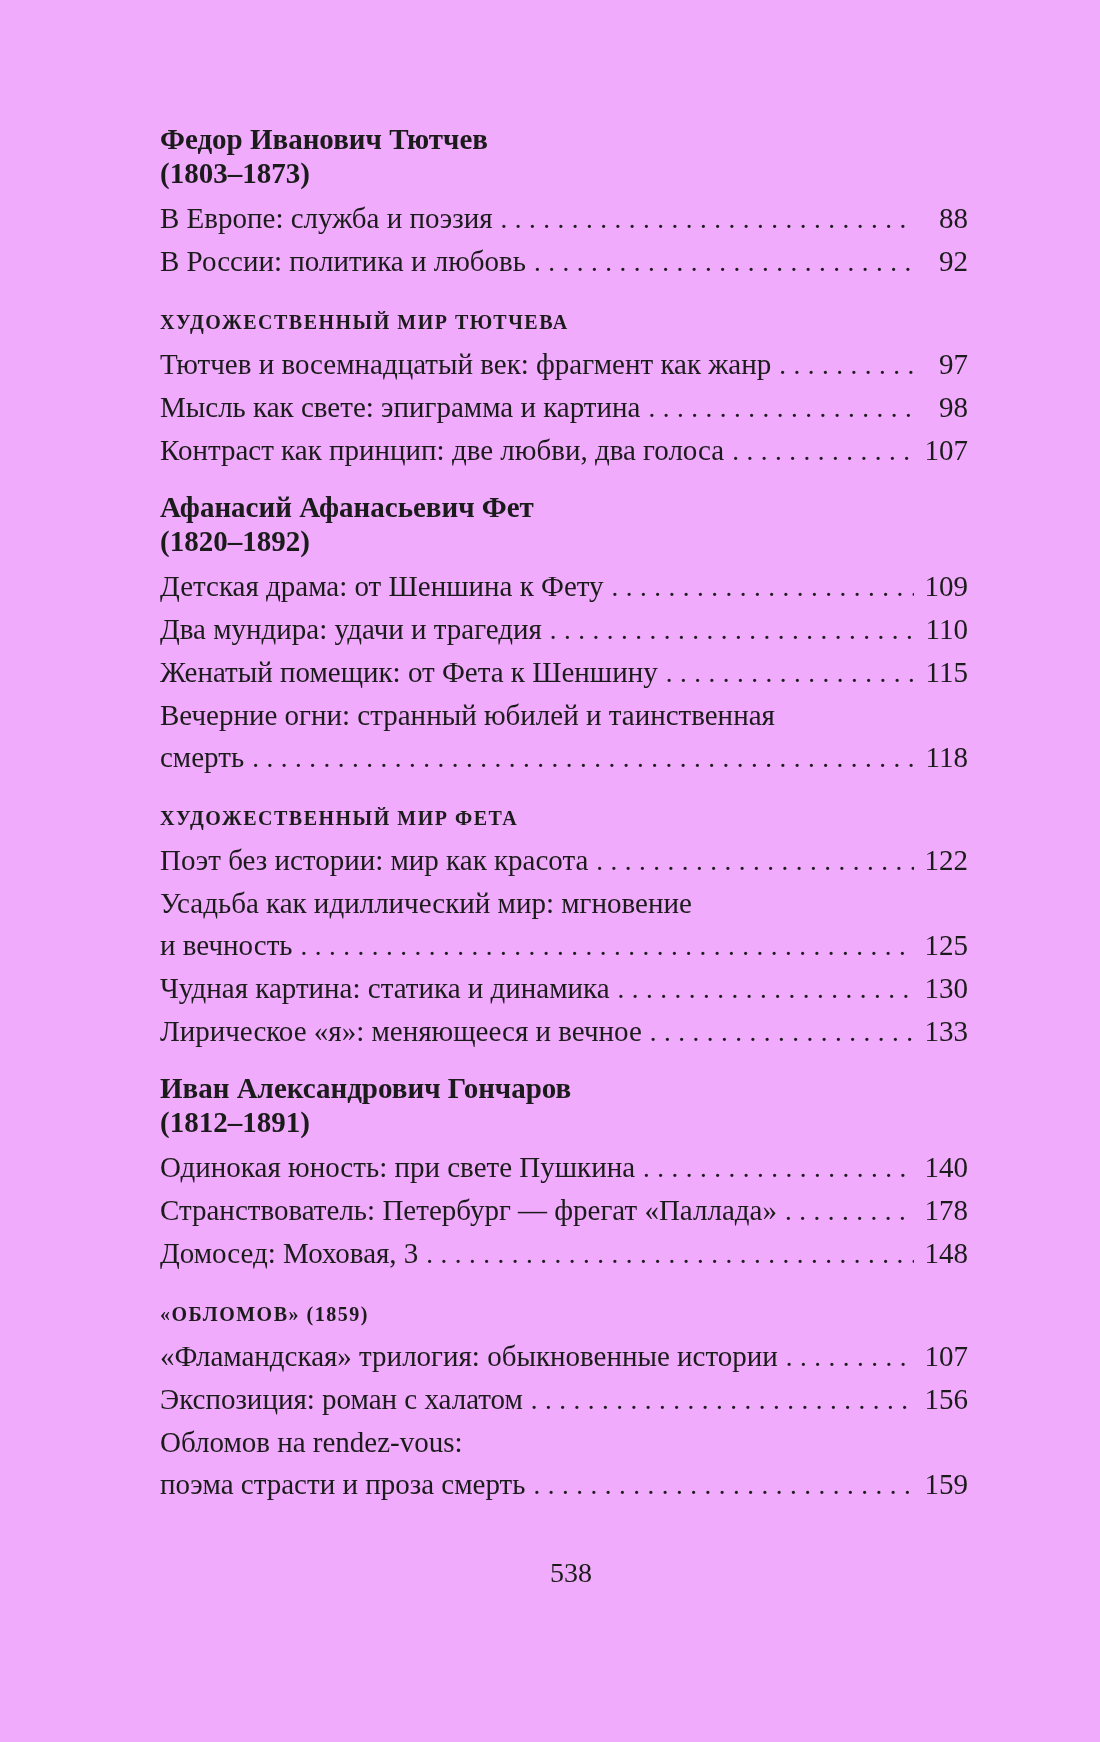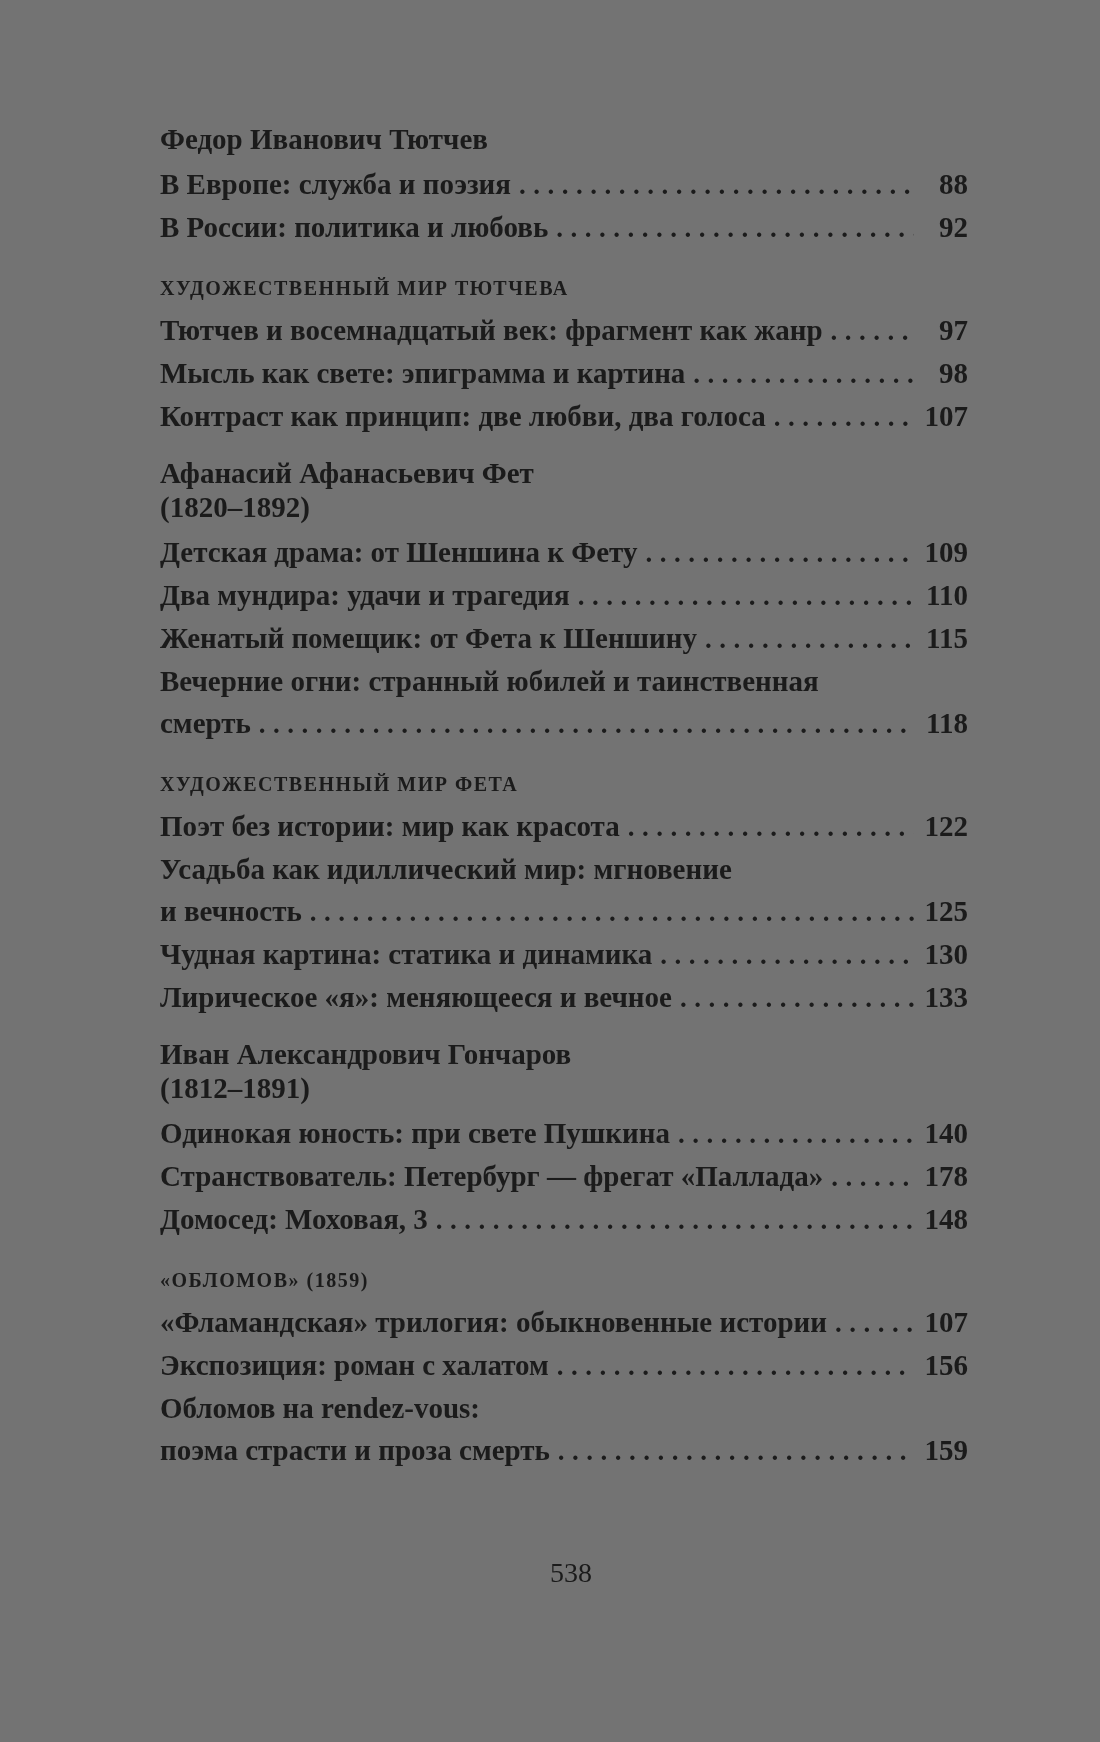--- a/index.html
+++ b/index.html
@@ -5,21 +5,21 @@
 <style>
   html, body {
     margin: 0;
     padding: 0;
     background: #ffffff;
   }
   .page {
     position: relative;
     width: 1100px;
     height: 1742px;
-    background: #737373;
+    background: #f0abfc;
     color: #1b1b1b;
     font-family: "Liberation Serif", "DejaVu Serif", serif;
     overflow: hidden;
   }
   .content {
     position: absolute;
     left: 160px;
     top: 122px;
     width: 808px;
   }
@@ -33,21 +33,21 @@
     margin-bottom: 7px;
   }
   .heading.caps {
     font-weight: bold;
     font-size: 20px;
     line-height: 42px;
     letter-spacing: 1.5px;
     margin-top: 18px;
   }
   .section:first-child .heading { margin-top: 0; }
-  .entry { margin: 0; font-weight: bold; }
+  .entry { margin: 0; }
   .entry-line {
     display: flex;
     align-items: baseline;
     font-size: 29px;
     line-height: 42px;
   }
   .entry-text { white-space: nowrap; }
   .dots {
     flex: 1 1 auto;
     overflow: hidden;
@@ -79,20 +79,21 @@
   }
 </style>
 </head>
 <body>
 
 <div class="page">
   <div class="content">
       <div class="section author">
         <div class="heading author">
           <div class="heading-line">Федор Иванович Тютчев</div>
+          <div class="heading-line">(1803–1873)</div>
         </div>
         <div class="entry">
           <div class="entry-line">
             <span class="entry-text">В Европе: служба и поэзия</span>
             <span class="dots"></span>
             <span class="pagenum">88</span>
           </div>
         </div>
         <div class="entry">
           <div class="entry-line">

